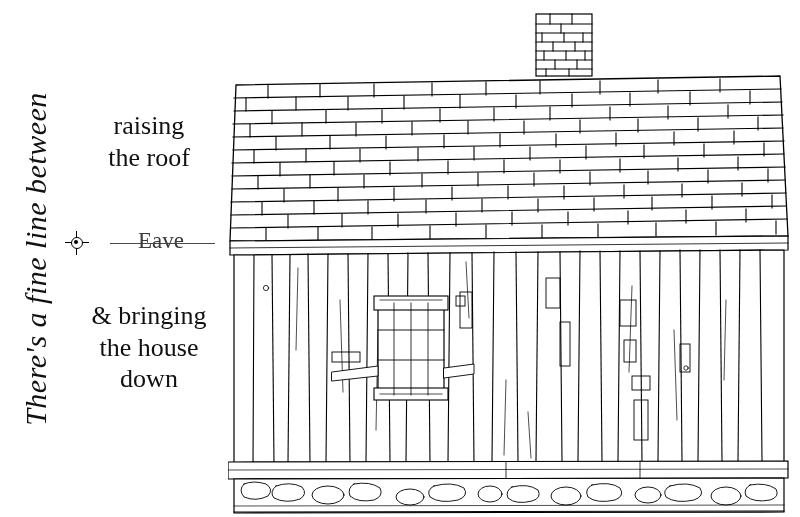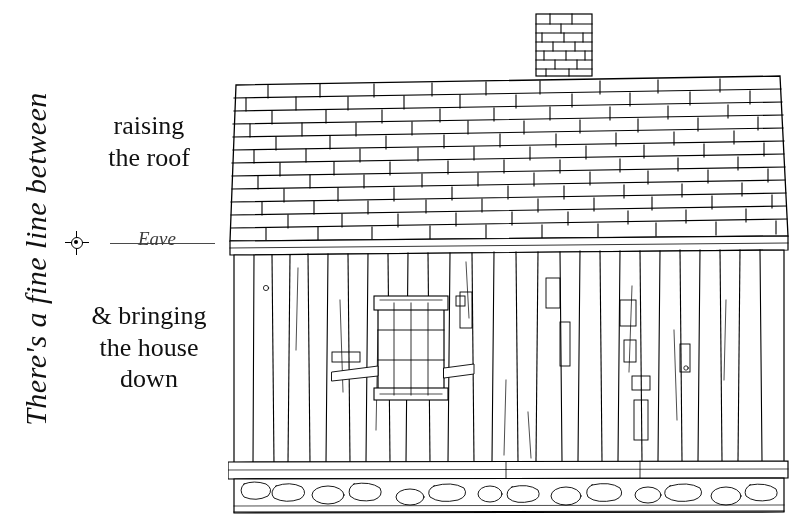--- a/index.html
+++ b/index.html
@@ -58,22 +58,21 @@
     top: 300px;
     width: 170px;
   }
 
   
   #eave-label {
     position: absolute;
     left: 138px;
     top: 228px;
     font-family: "Liberation Serif", serif;
-    font-style: italic;
-    font-size: 19px;
+    font-size: 23px;
     color: #3c3c3c;
   }
   #eave-leader {
     position: absolute;
     left: 110px;
     top: 243px;
     width: 105px;
     height: 1px;
     background: #4a4a4a;
   }

